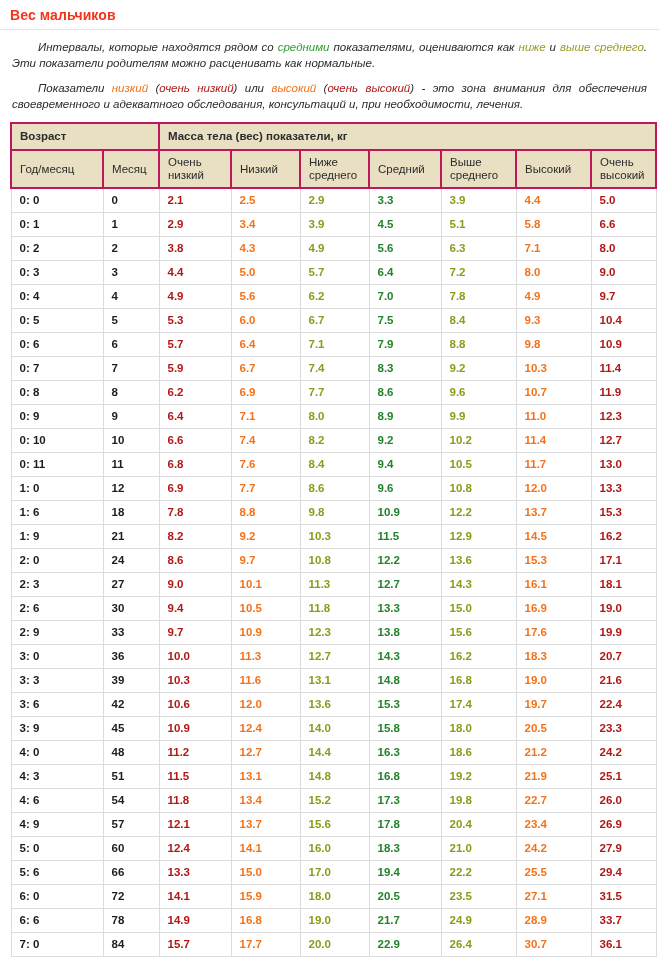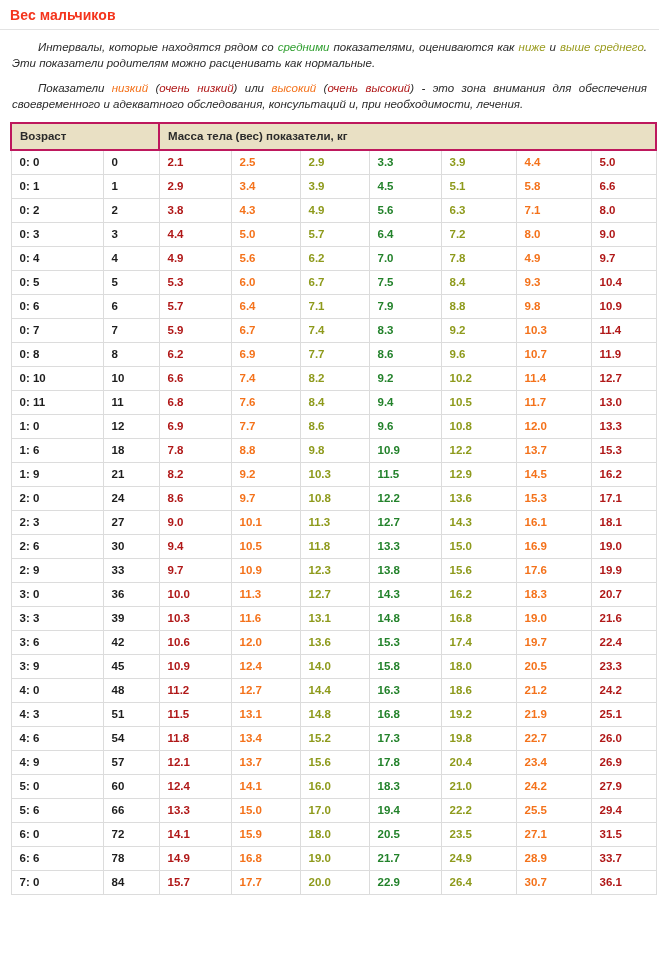--- a/index.html
+++ b/index.html
@@ -141,20 +141,31 @@
       <col class="c-d3">
         <col class="c-d4">
         <col class="c-d5">
         <col class="c-d6">
     </colgroup>
     <thead>
       <tr class="head-top">
           <th colspan="2">Возраст</th>
           <th colspan="7">Масса тела (вес) показатели, кг</th>
         </tr>
+      <tr class="head-sub">
+          <th>Год/месяц</th>
+          <th>Месяц</th>
+          <th>Очень низкий</th>
+          <th>Низкий</th>
+          <th>Ниже среднего</th>
+          <th>Средний</th>
+          <th>Выше среднего</th>
+          <th>Высокий</th>
+          <th>Очень высокий</th>
+        </tr>
     </thead>
     <tbody>
         <tr>
           <td class="age">0: 0</td>
           <td class="month">0</td>
           <td class="v0">2.1</td>
           <td class="v1">2.5</td>
           <td class="v2">2.9</td>
           <td class="v3">3.3</td>
           <td class="v4">3.9</td>
@@ -243,20 +254,31 @@
           <td class="month">8</td>
           <td class="v0">6.2</td>
           <td class="v1">6.9</td>
           <td class="v2">7.7</td>
           <td class="v3">8.6</td>
           <td class="v4">9.6</td>
           <td class="v5">10.7</td>
           <td class="v6">11.9</td>
         </tr>
         <tr>
+          <td class="age">0: 9</td>
+          <td class="month">9</td>
+          <td class="v0">6.4</td>
+          <td class="v1">7.1</td>
+          <td class="v2">8.0</td>
+          <td class="v3">8.9</td>
+          <td class="v4">9.9</td>
+          <td class="v5">11.0</td>
+          <td class="v6">12.3</td>
+        </tr>
+        <tr>
           <td class="age">0: 10</td>
           <td class="month">10</td>
           <td class="v0">6.6</td>
           <td class="v1">7.4</td>
           <td class="v2">8.2</td>
           <td class="v3">9.2</td>
           <td class="v4">10.2</td>
           <td class="v5">11.4</td>
           <td class="v6">12.7</td>
         </tr>

